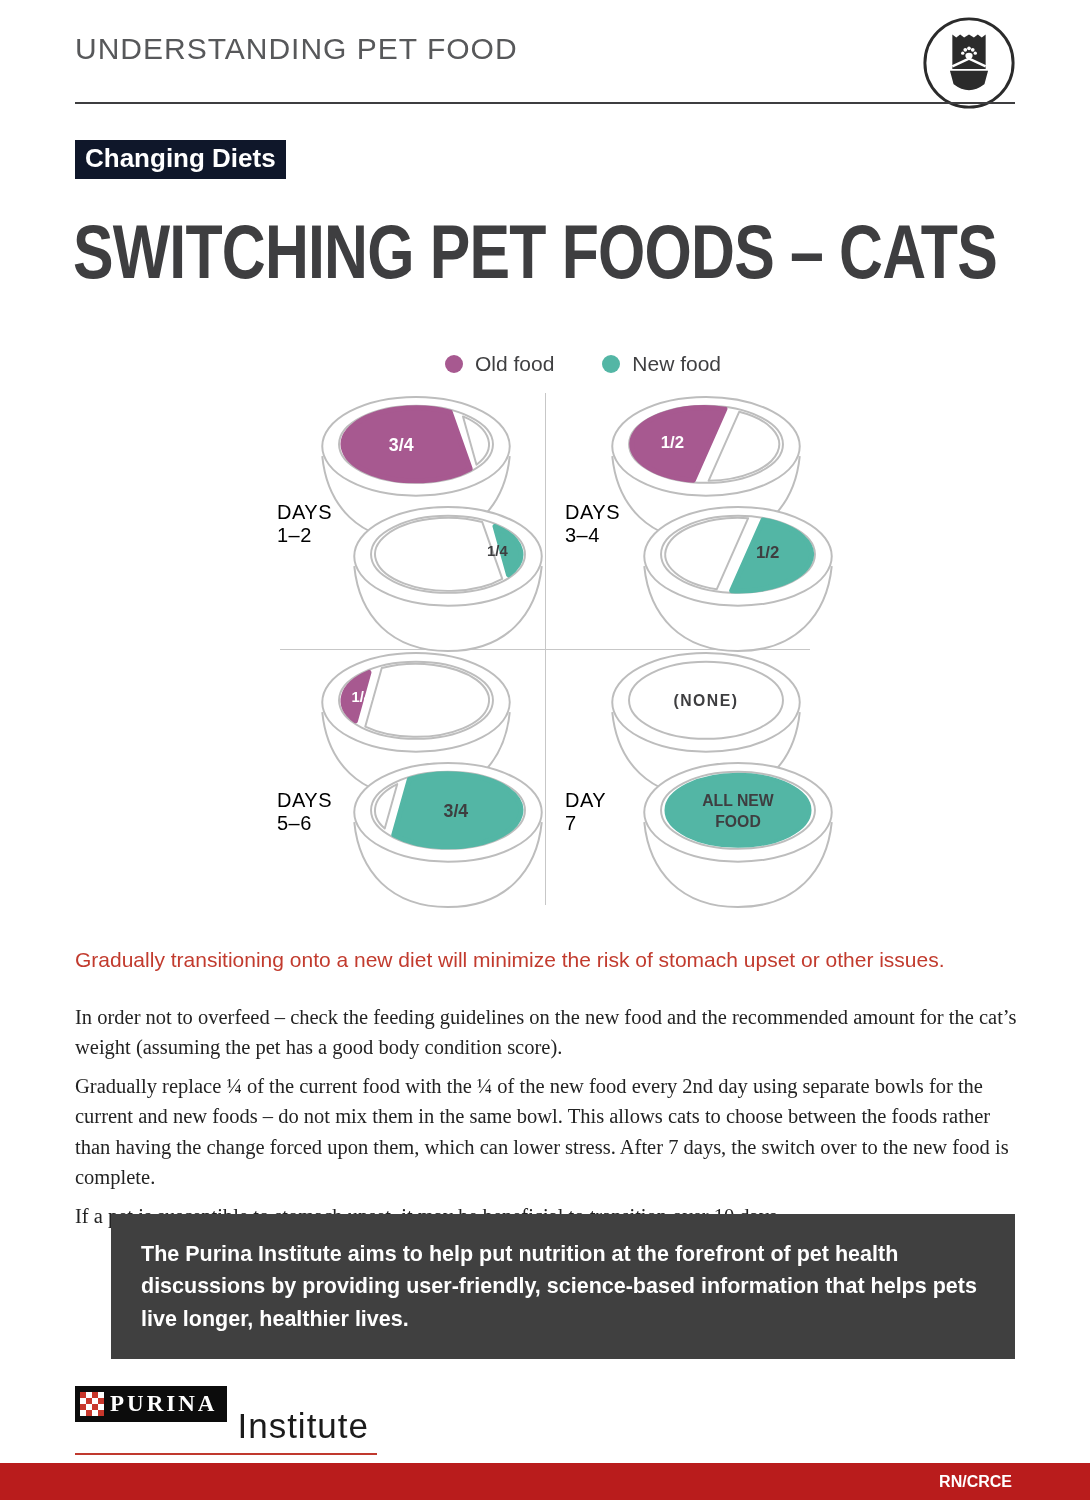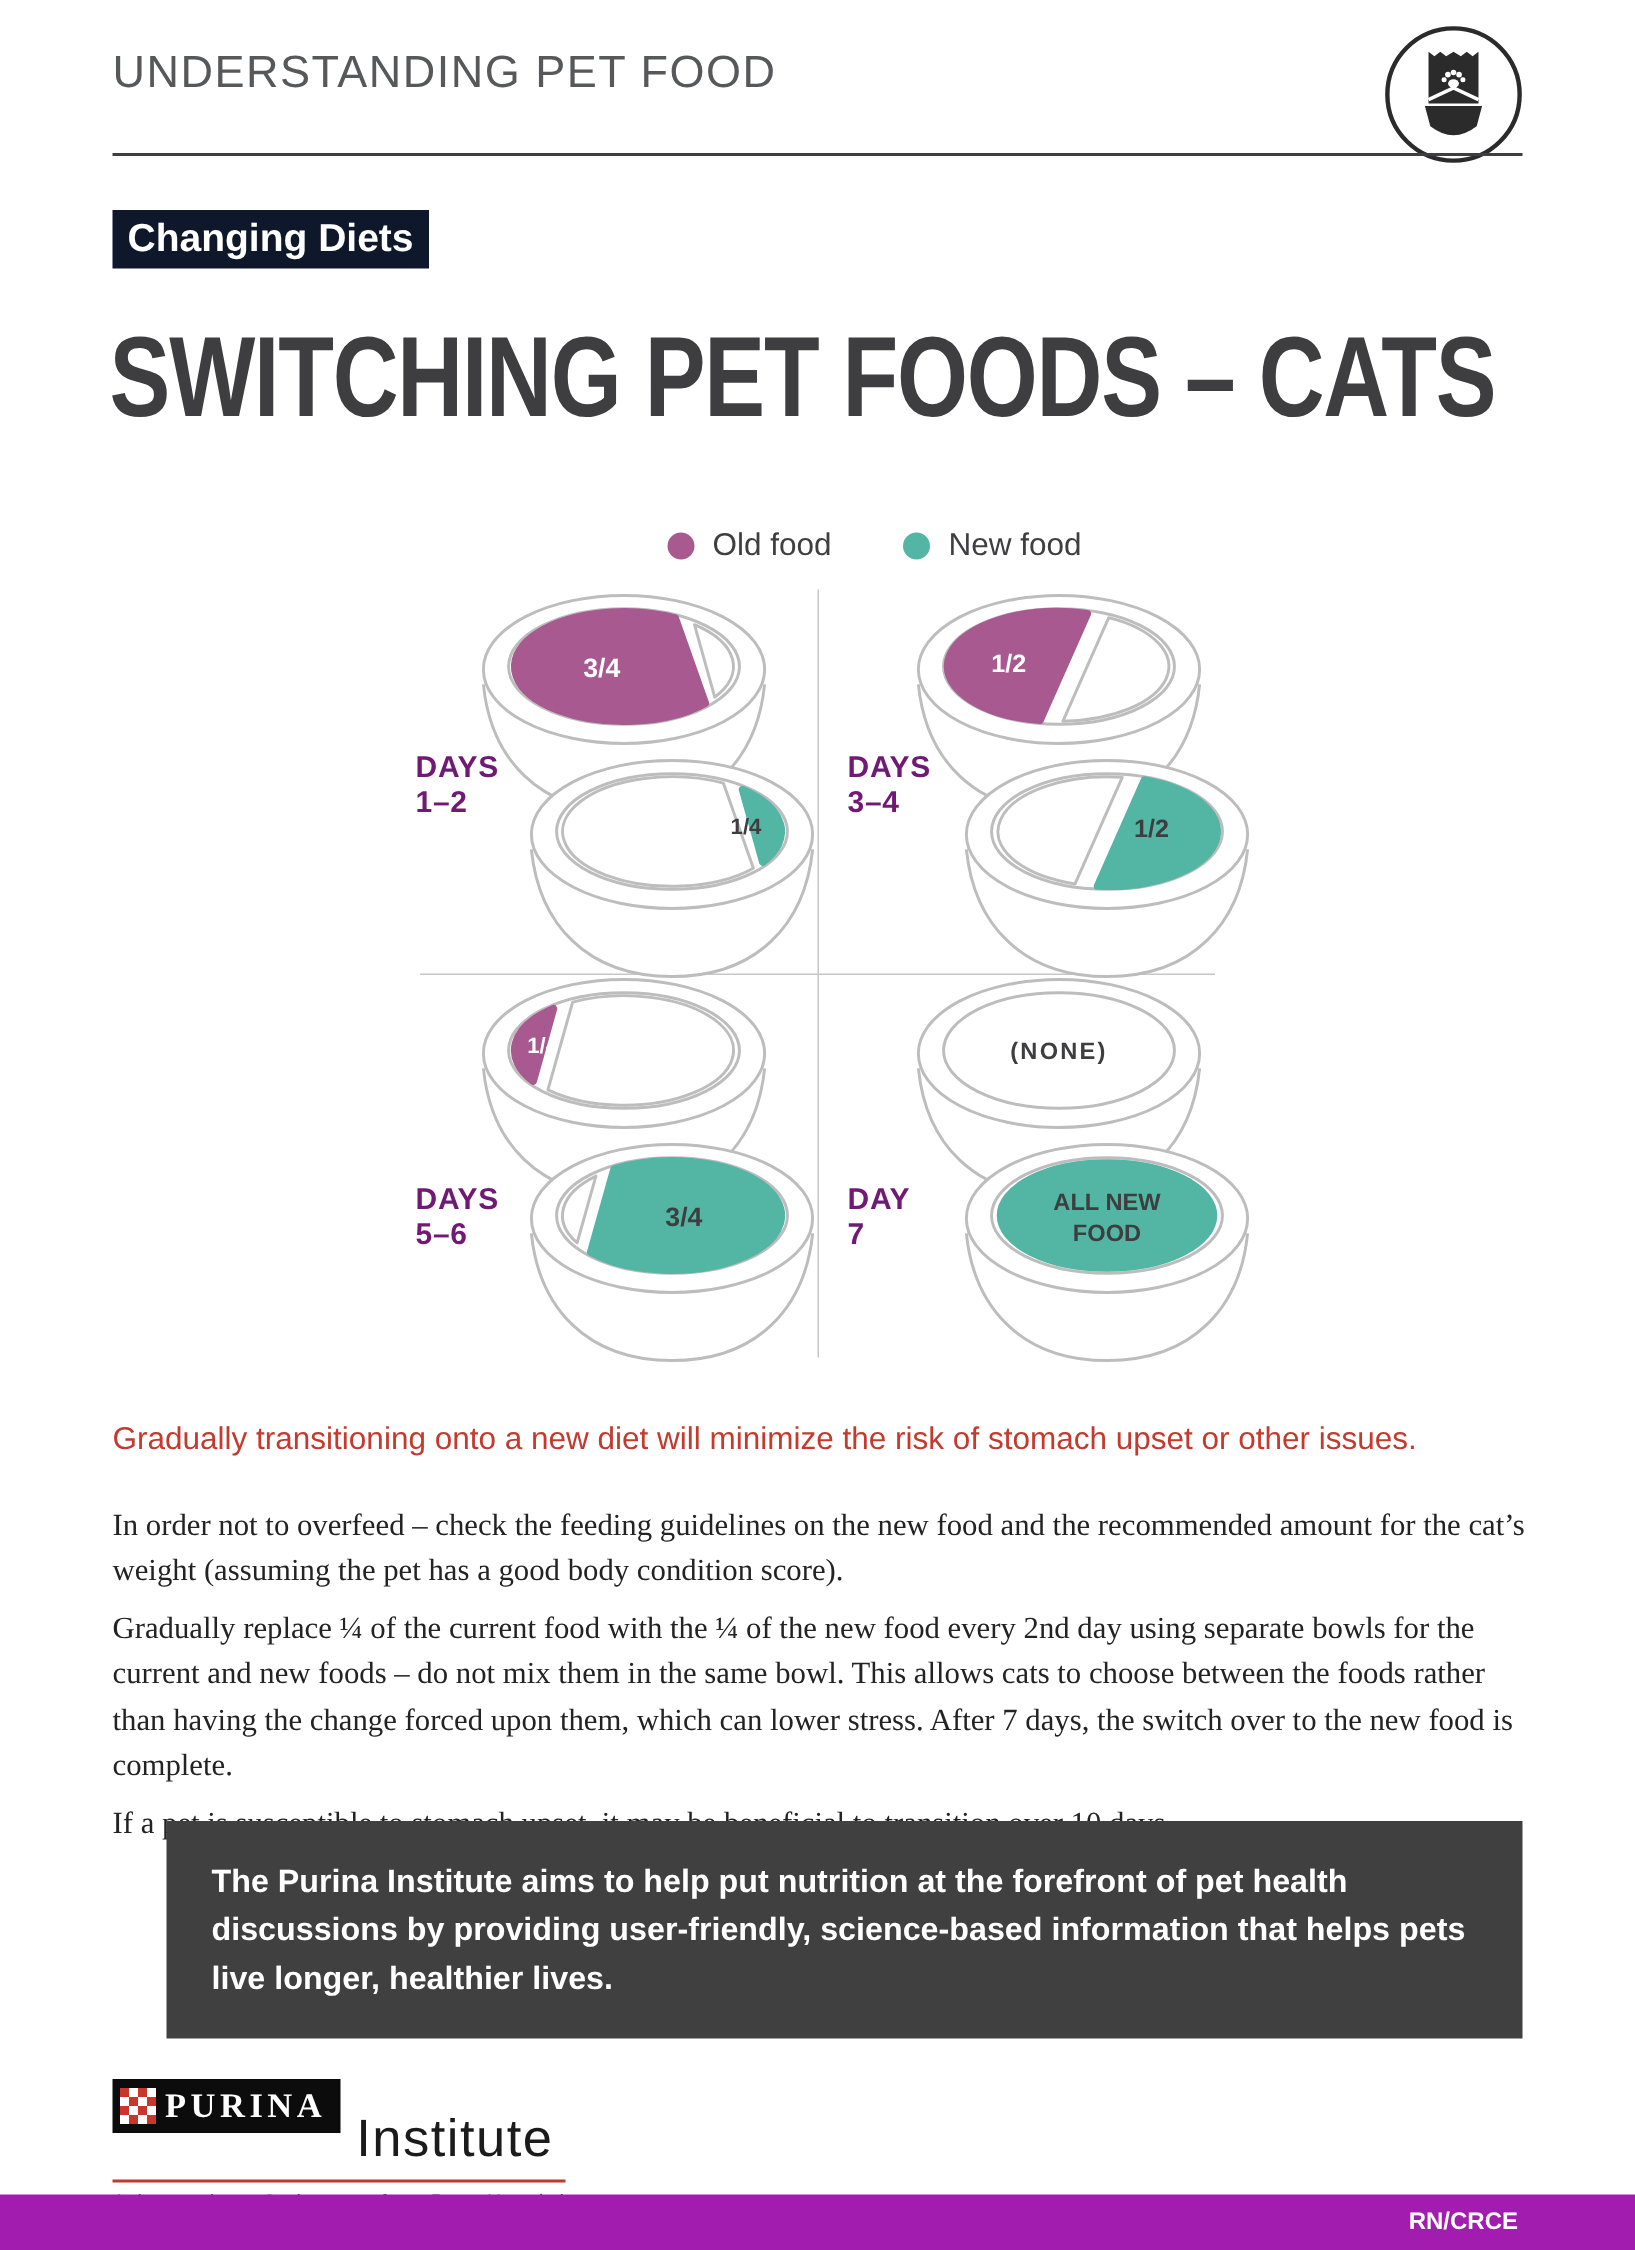--- a/index.html
+++ b/index.html
@@ -22,21 +22,21 @@
   .legend{position:absolute;top:352px;left:0;width:100%;display:flex;justify-content:center;
         gap:48px;padding-left:38px;}
   .legend-item{display:flex;align-items:center;gap:12px;}
   .legend-dot{width:18px;height:18px;border-radius:50%;display:inline-block;}
   .legend-label{font-size:21px;color:#3f3f41;}
   
   .diagram{position:absolute;top:393px;left:165px;width:760px;height:512px;}
   .div-v{position:absolute;left:380px;top:0;bottom:0;width:1px;background:#c7c7c7;}
   .div-h{position:absolute;top:256px;left:115px;right:115px;height:1px;background:#c7c7c7;}
   .quad{position:absolute;width:380px;height:256px;}
-  .quad-label{position:absolute;font-size:20px;font-weight:700;color:#701a75;
+  .quad-label{position:absolute;font-size:20px;font-weight:400;color:#000000;
         line-height:1.15;letter-spacing:0.5px;}
   .bowl{position:absolute;width:198px;height:150px;}
   
   .callout{position:absolute;top:948px;left:75px;right:60px;font-size:21px;color:#c23b2e;}
   .paras{position:absolute;top:1002px;left:75px;right:68px;
         font-family:"Liberation Serif",serif;font-size:20.5px;color:#232323;line-height:1.47;}
   .paras p{margin:0 0 9px 0;}
   
   .banner{position:absolute;top:1214px;left:75px;right:75px;background:#404040;
         color:#ffffff;font-size:21.5px;font-weight:700;line-height:1.5;
@@ -45,21 +45,21 @@
   .logo{position:absolute;top:1362px;left:75px;width:302px;}
   .logo-row{display:flex;align-items:center;gap:10px;}
   .purina-box{background:#0c0c0c;display:flex;align-items:center;gap:6px;
         padding:4px 10px 4px 5px;height:28px;box-sizing:content-box;}
   .purina-word{font-family:"Liberation Serif",serif;color:#ffffff;font-weight:700;
         font-size:23px;letter-spacing:3px;}
   .institute{font-size:35px;color:#1b1b1b;letter-spacing:1px;margin-top:44px;}
   .logo-rule{border-top:2px solid #c0392e;margin-top:7px;}
   .tagline{margin-top:5px;font-size:13px;letter-spacing:3.6px;color:#3a3a3a;white-space:nowrap;}
   
-  .footer{position:absolute;bottom:0;left:0;width:100%;height:37px;background:#a21caf;}
+  .footer{position:absolute;bottom:0;left:0;width:100%;height:37px;background:#b91c1c;}
   .footer-code{position:absolute;right:78px;top:50%;transform:translateY(-50%);
         color:#ffffff;font-size:16px;font-weight:700;}
 </style>
 </head>
 <body>
 
 <div class="page">
 
   <div class="header">
     <div class="header-title">UNDERSTANDING PET FOOD</div>

